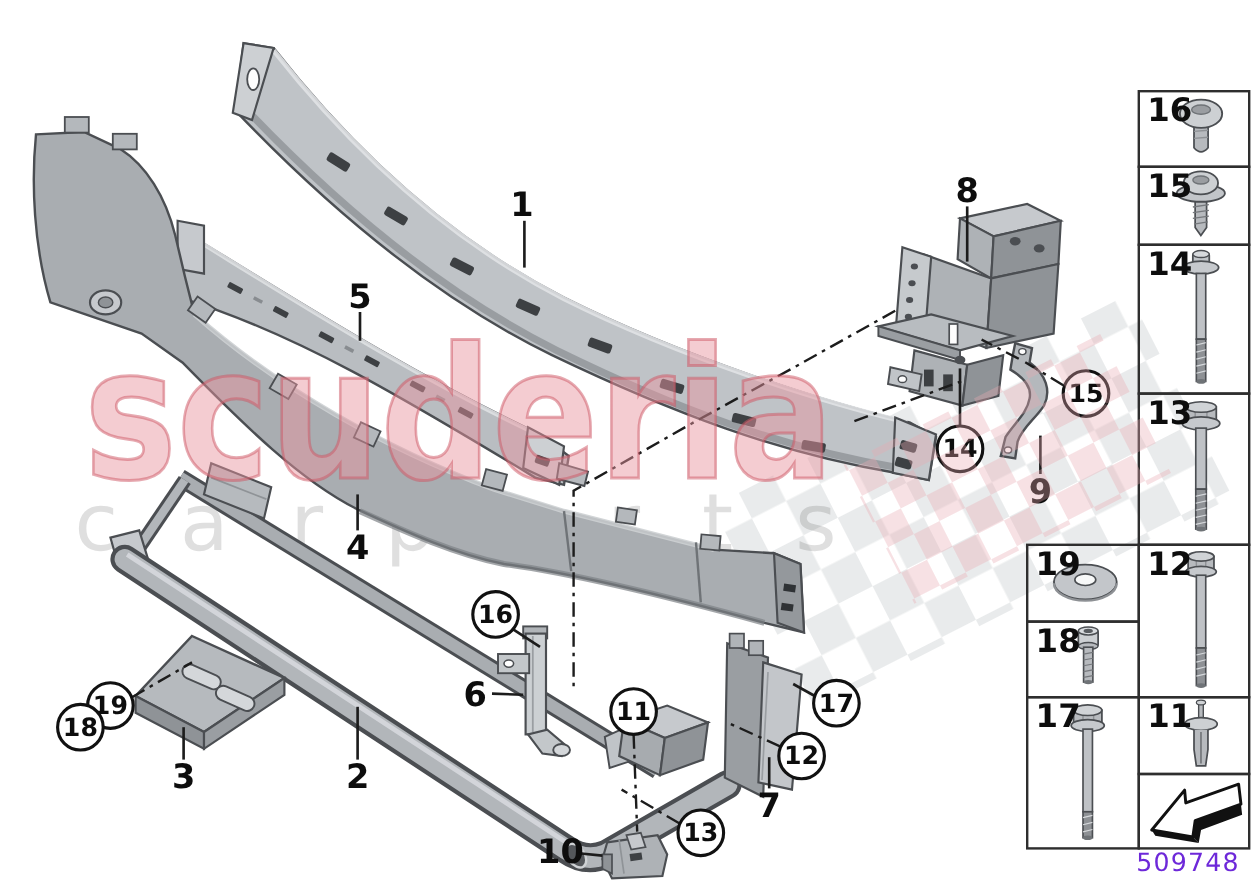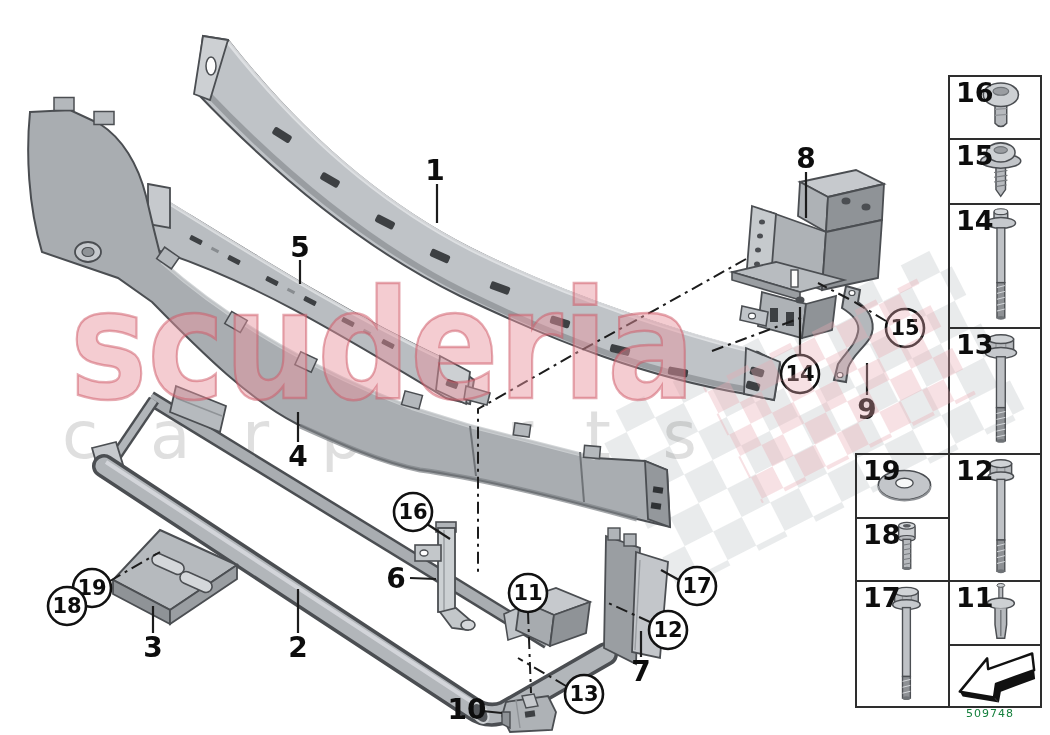--- a/index.html
+++ b/index.html
@@ -4,21 +4,21 @@
 <style>
   html,body{margin:0;padding:0;background:#ffffff;}
   #stage{position:relative;width:1050px;height:735px;background:#ffffff;overflow:hidden;
          font-family:"DejaVu Sans","Liberation Sans",sans-serif;}
   .layer{position:absolute;left:0;top:0;}
   
   .cell{position:absolute;border:2px solid #2e2e2e;box-sizing:border-box;background:transparent;}
   .cell .cl{position:absolute;top:1px;left:6px;font-size:27px;font-weight:bold;color:#0d0d0d;line-height:1.1;}
   .cell svg{position:absolute;left:0;top:0;width:100%;height:100%;}
   #partnum{position:absolute;left:938px;top:707px;width:104px;text-align:center;
-           font-size:11px;color:#15803d;letter-spacing:1px;}
+           font-size:21px;color:#6d28d9;letter-spacing:1px;}
   #overlay{pointer-events:none;}
 </style>
 </head>
 <body>
 
 <div id="stage">
 
 <svg class="layer" width="1050" height="735" viewBox="0 0 1050 735">
   <defs>
     <pattern id="chk" width="64" height="64" patternUnits="userSpaceOnUse">

